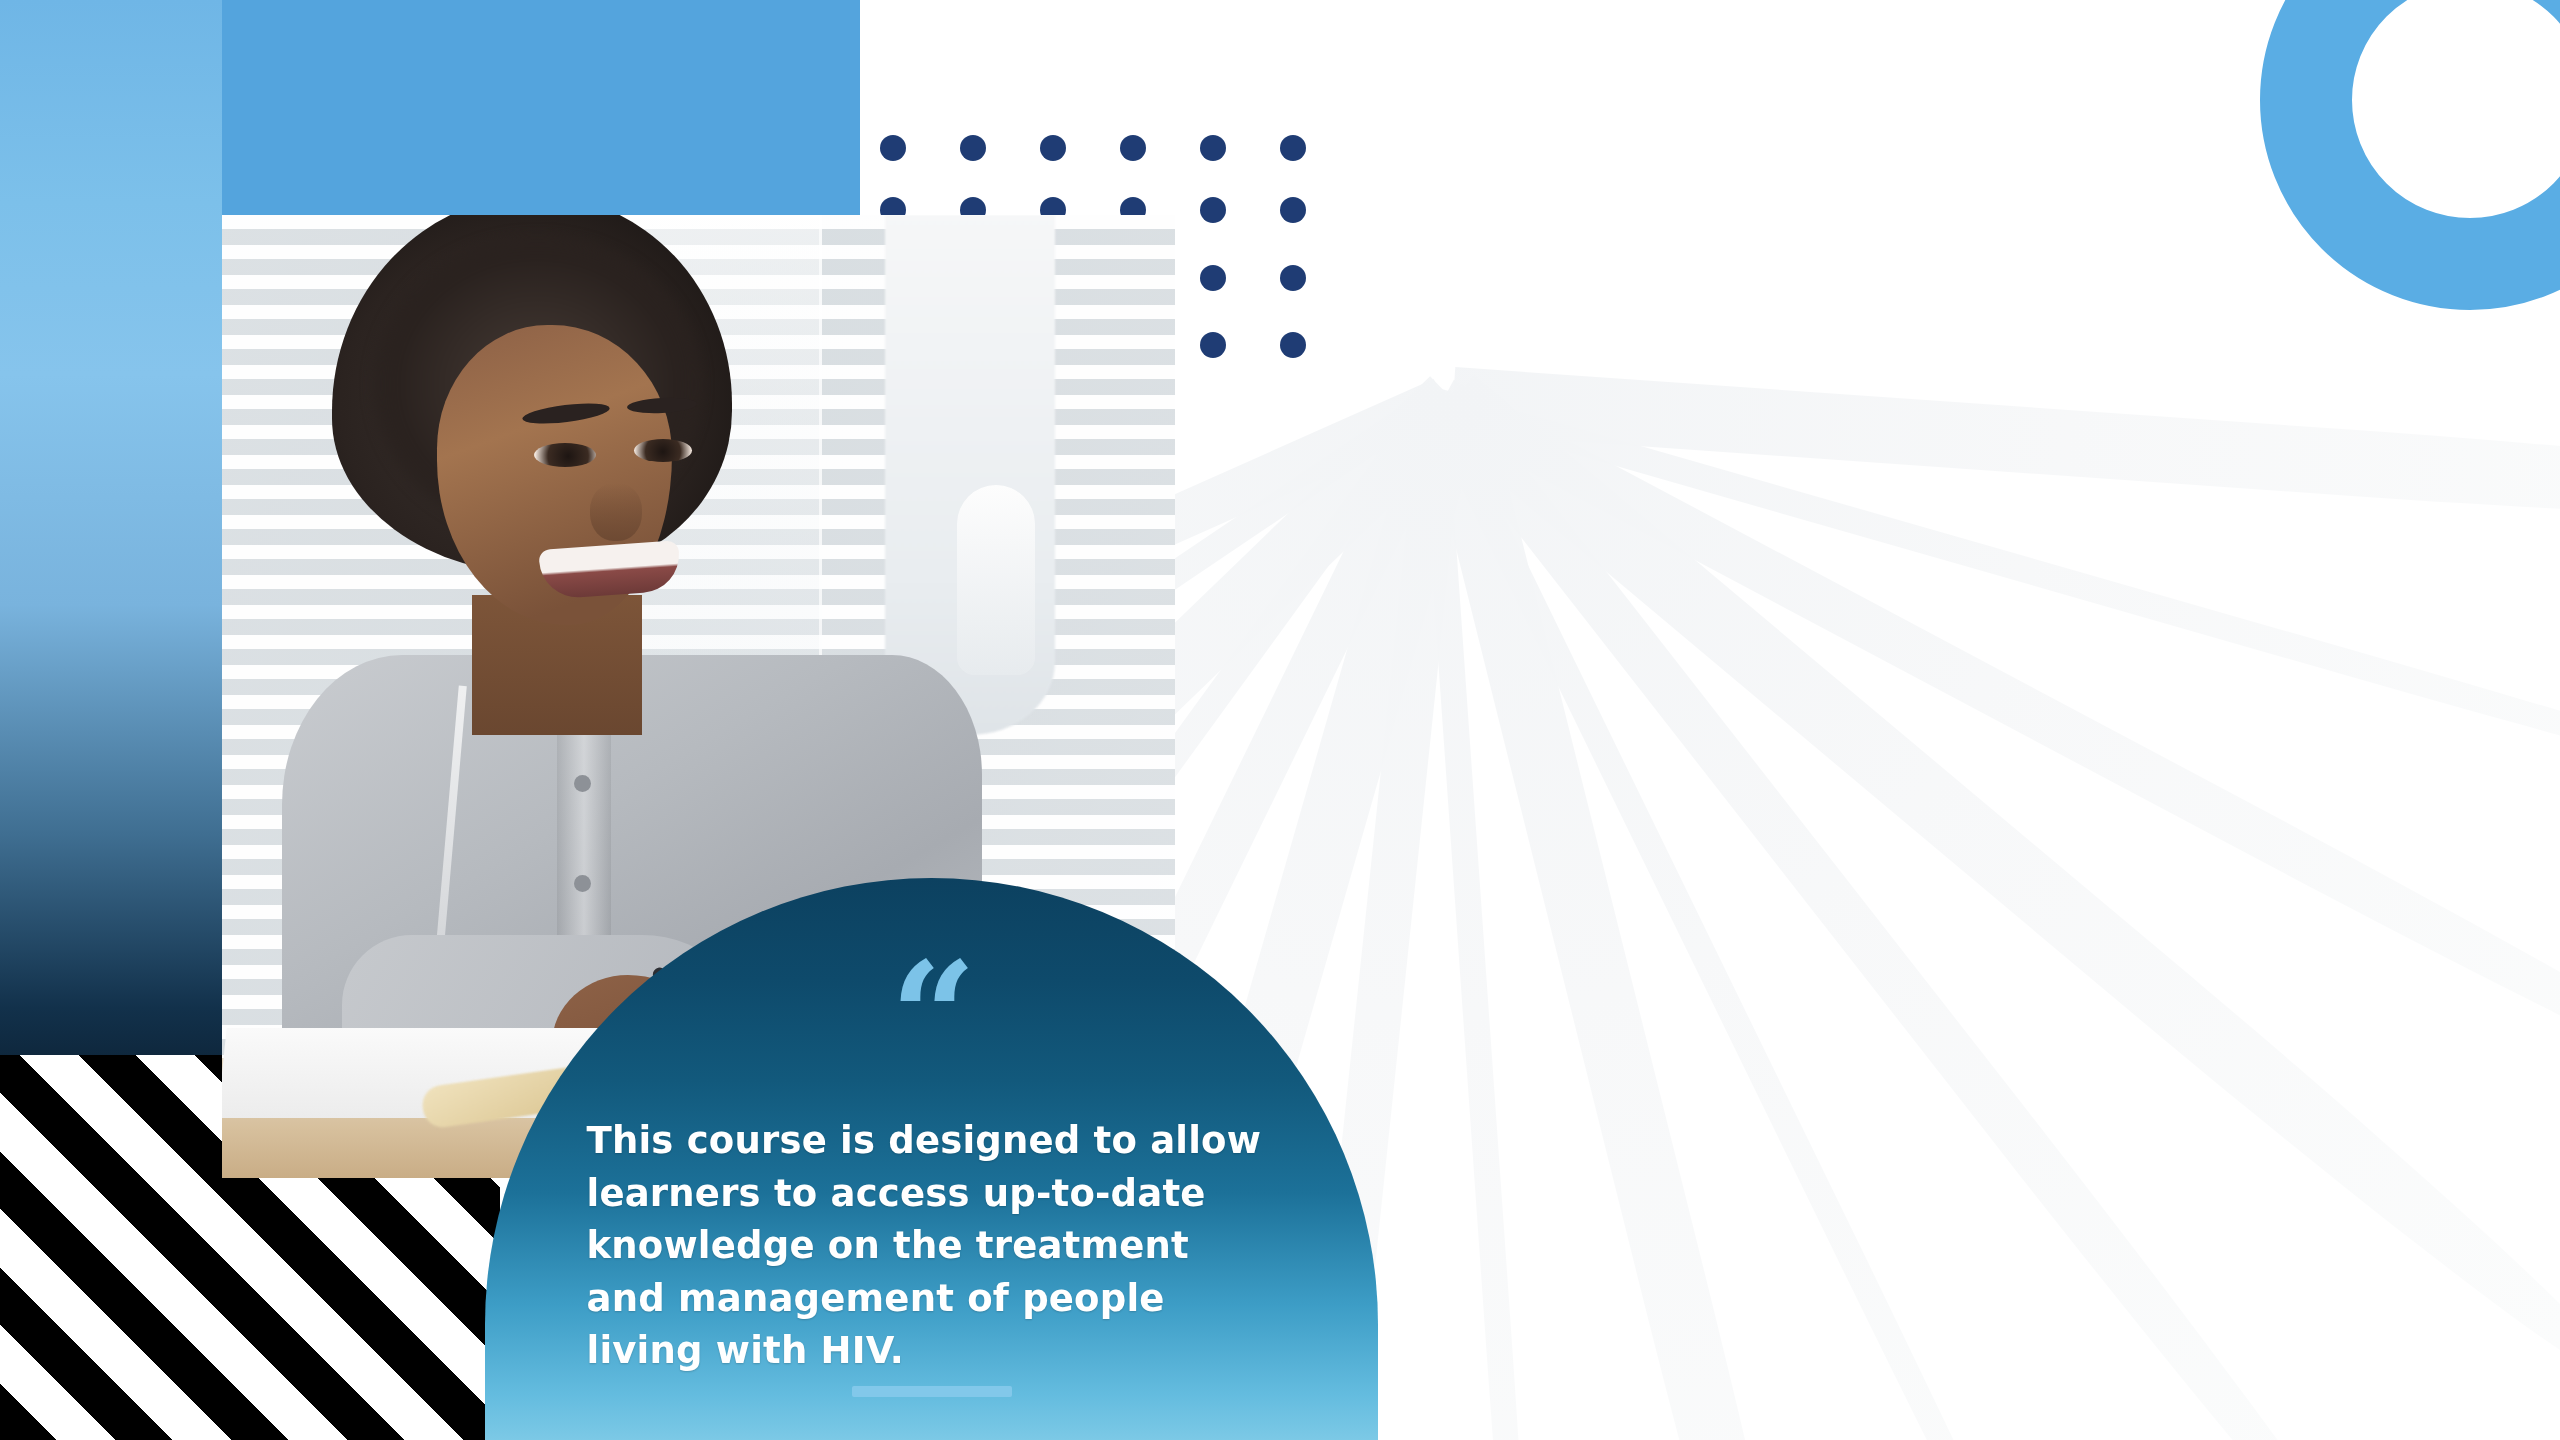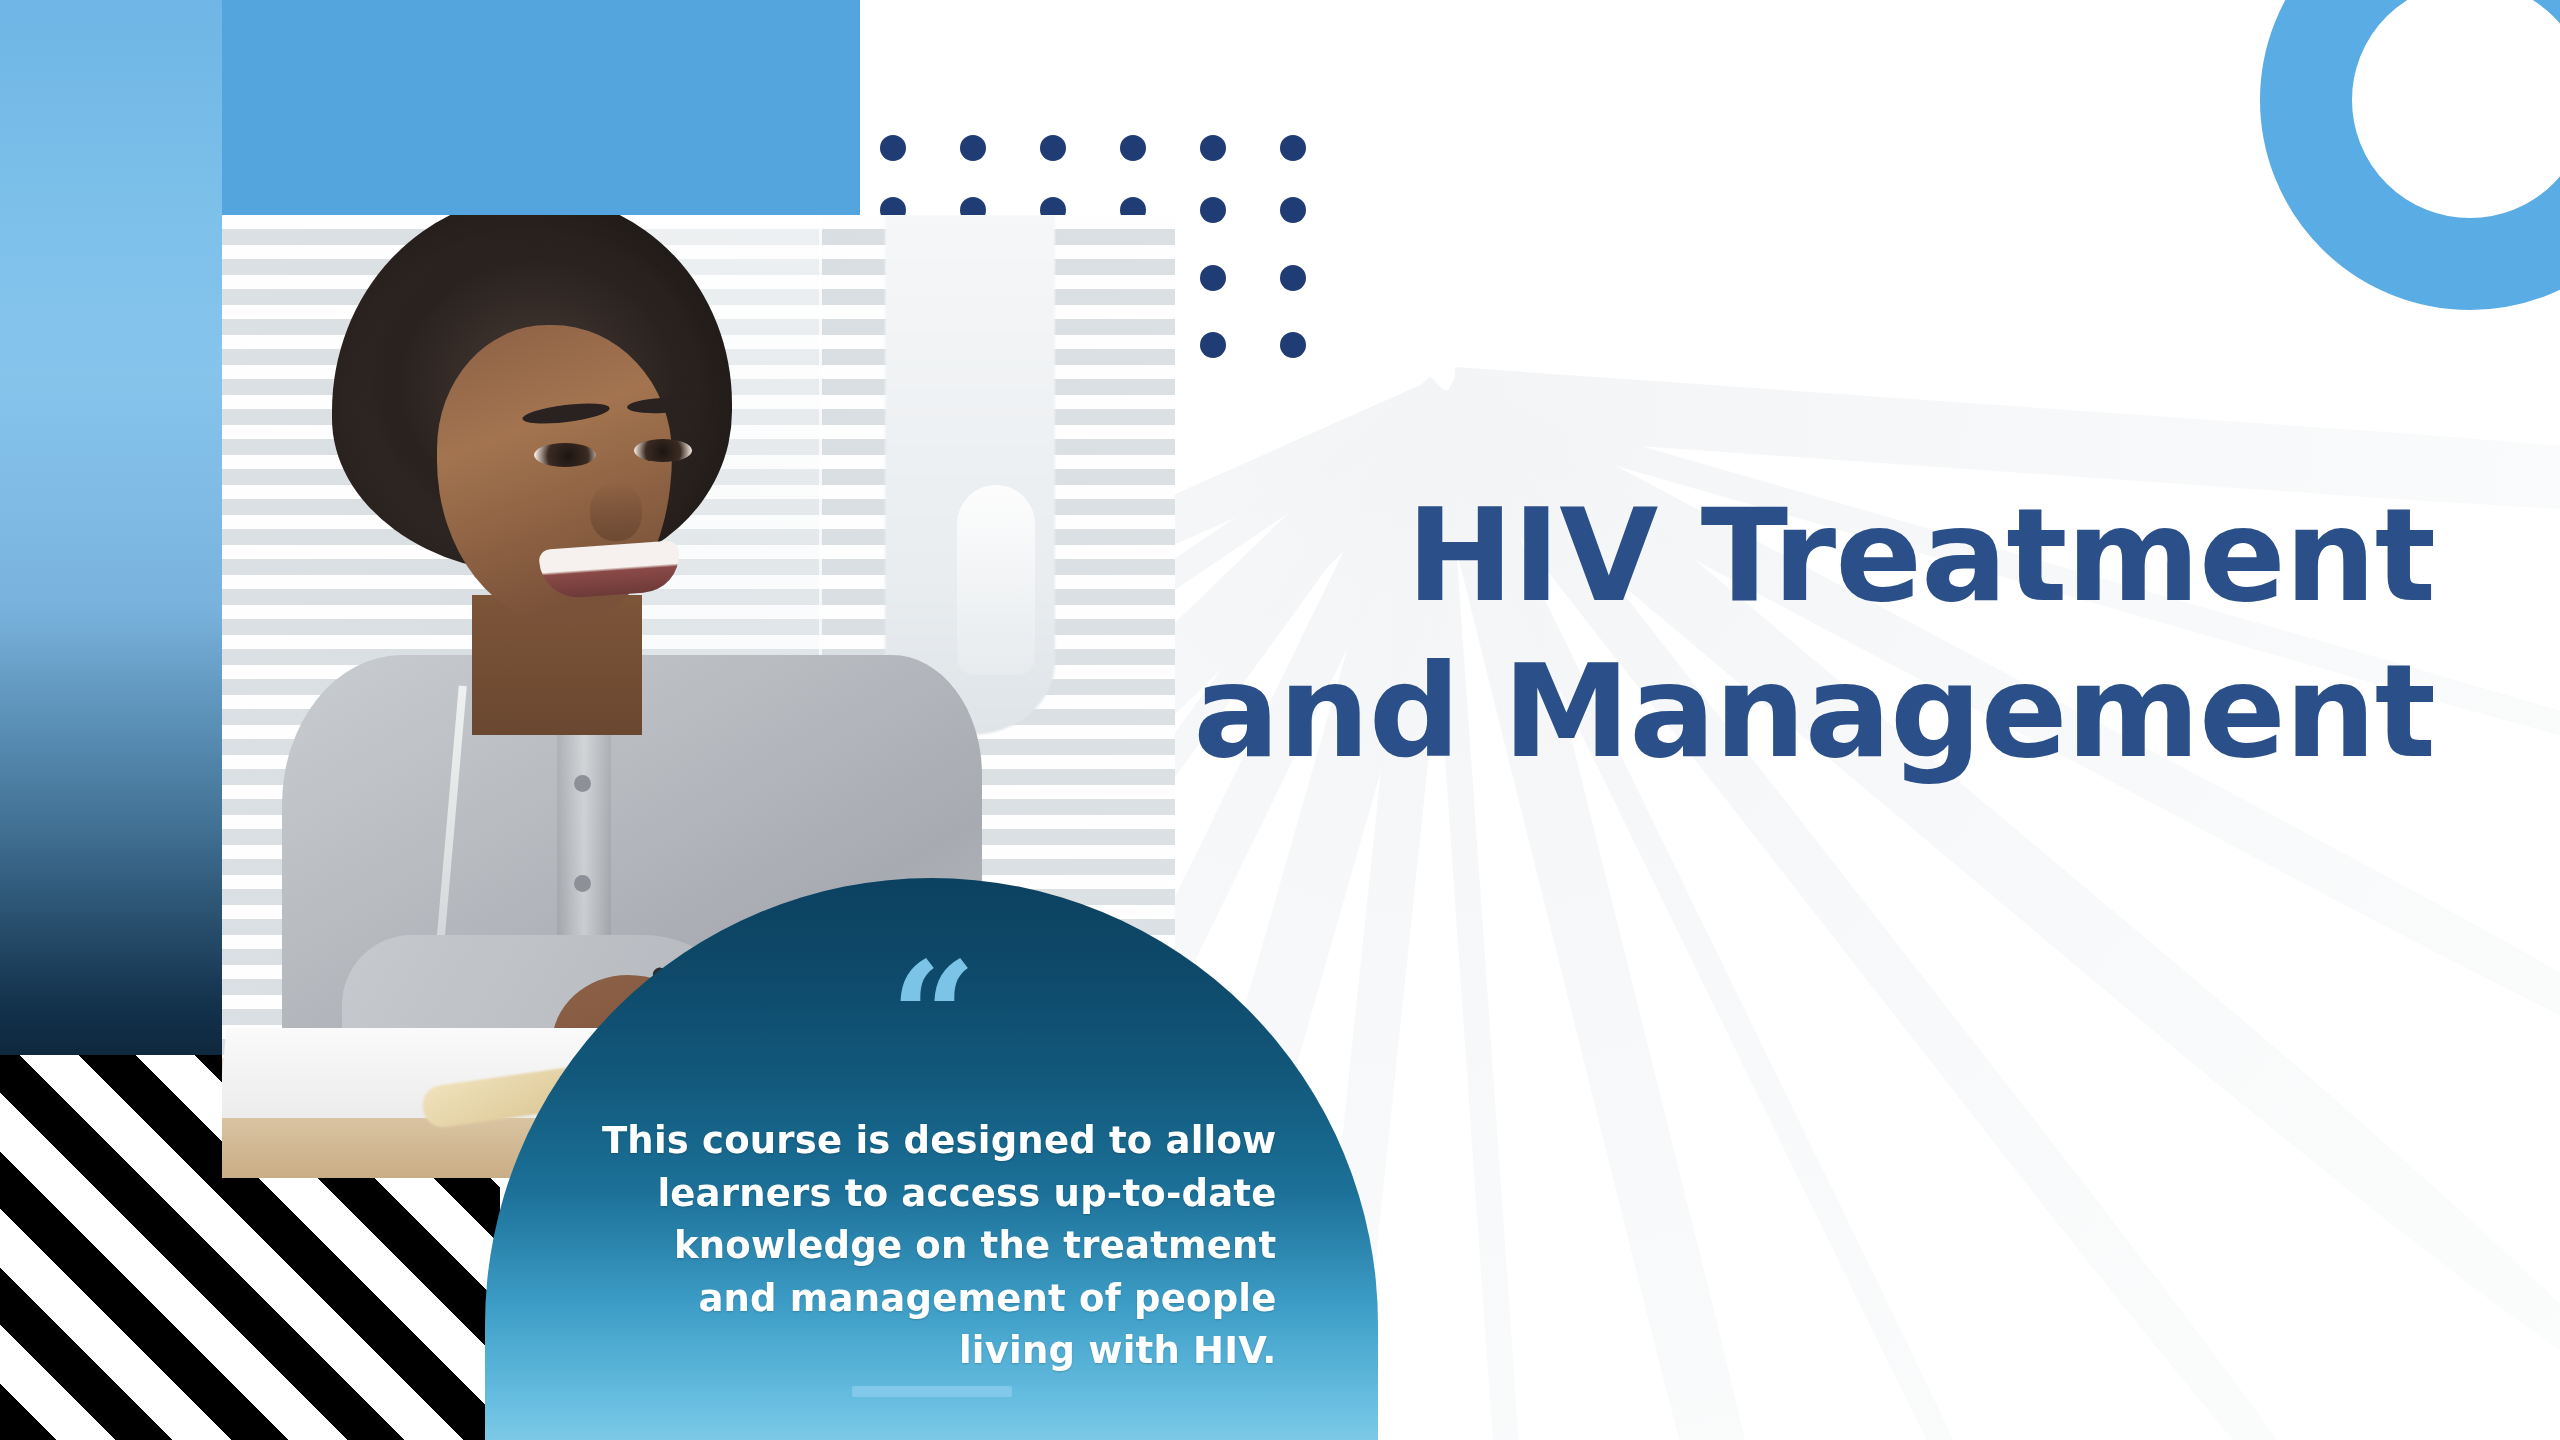--- a/index.html
+++ b/index.html
@@ -238,21 +238,21 @@
     font-size:150px;
     line-height:.62;
     font-weight:700;
     color:#7cc3e8;
     letter-spacing:-4px;
     user-select:none;
   }
   .quote-text {
     margin-top:52px;
     width:690px;
-    text-align:right;
+    text-align:left;
     color:#ffffff;
     font-family:"DejaVu Sans", sans-serif;
     font-size:37px;
     font-weight:700;
     line-height:1.42;
     letter-spacing:.2px;
     text-shadow:0 1px 2px rgba(0,0,0,.18);
   }
   .divider {
     position:absolute;
@@ -365,18 +365,14 @@
     <div class="paper"></div>
     <div class="desk-item"></div>
   </div>
 
   <div class="arch">
     <div class="quote-mark">“</div>
     <div class="quote-text">This course is designed to allow learners to access up-to-date knowledge on the treatment and management of people living with HIV.</div>
     <div class="divider"></div>
   </div>
 
-  <div class="title">
-    <span class="ln">HIV Treatment</span>
-    <span class="ln">and Management</span>
-  </div>
 
 </div>
 
 </body></html>

